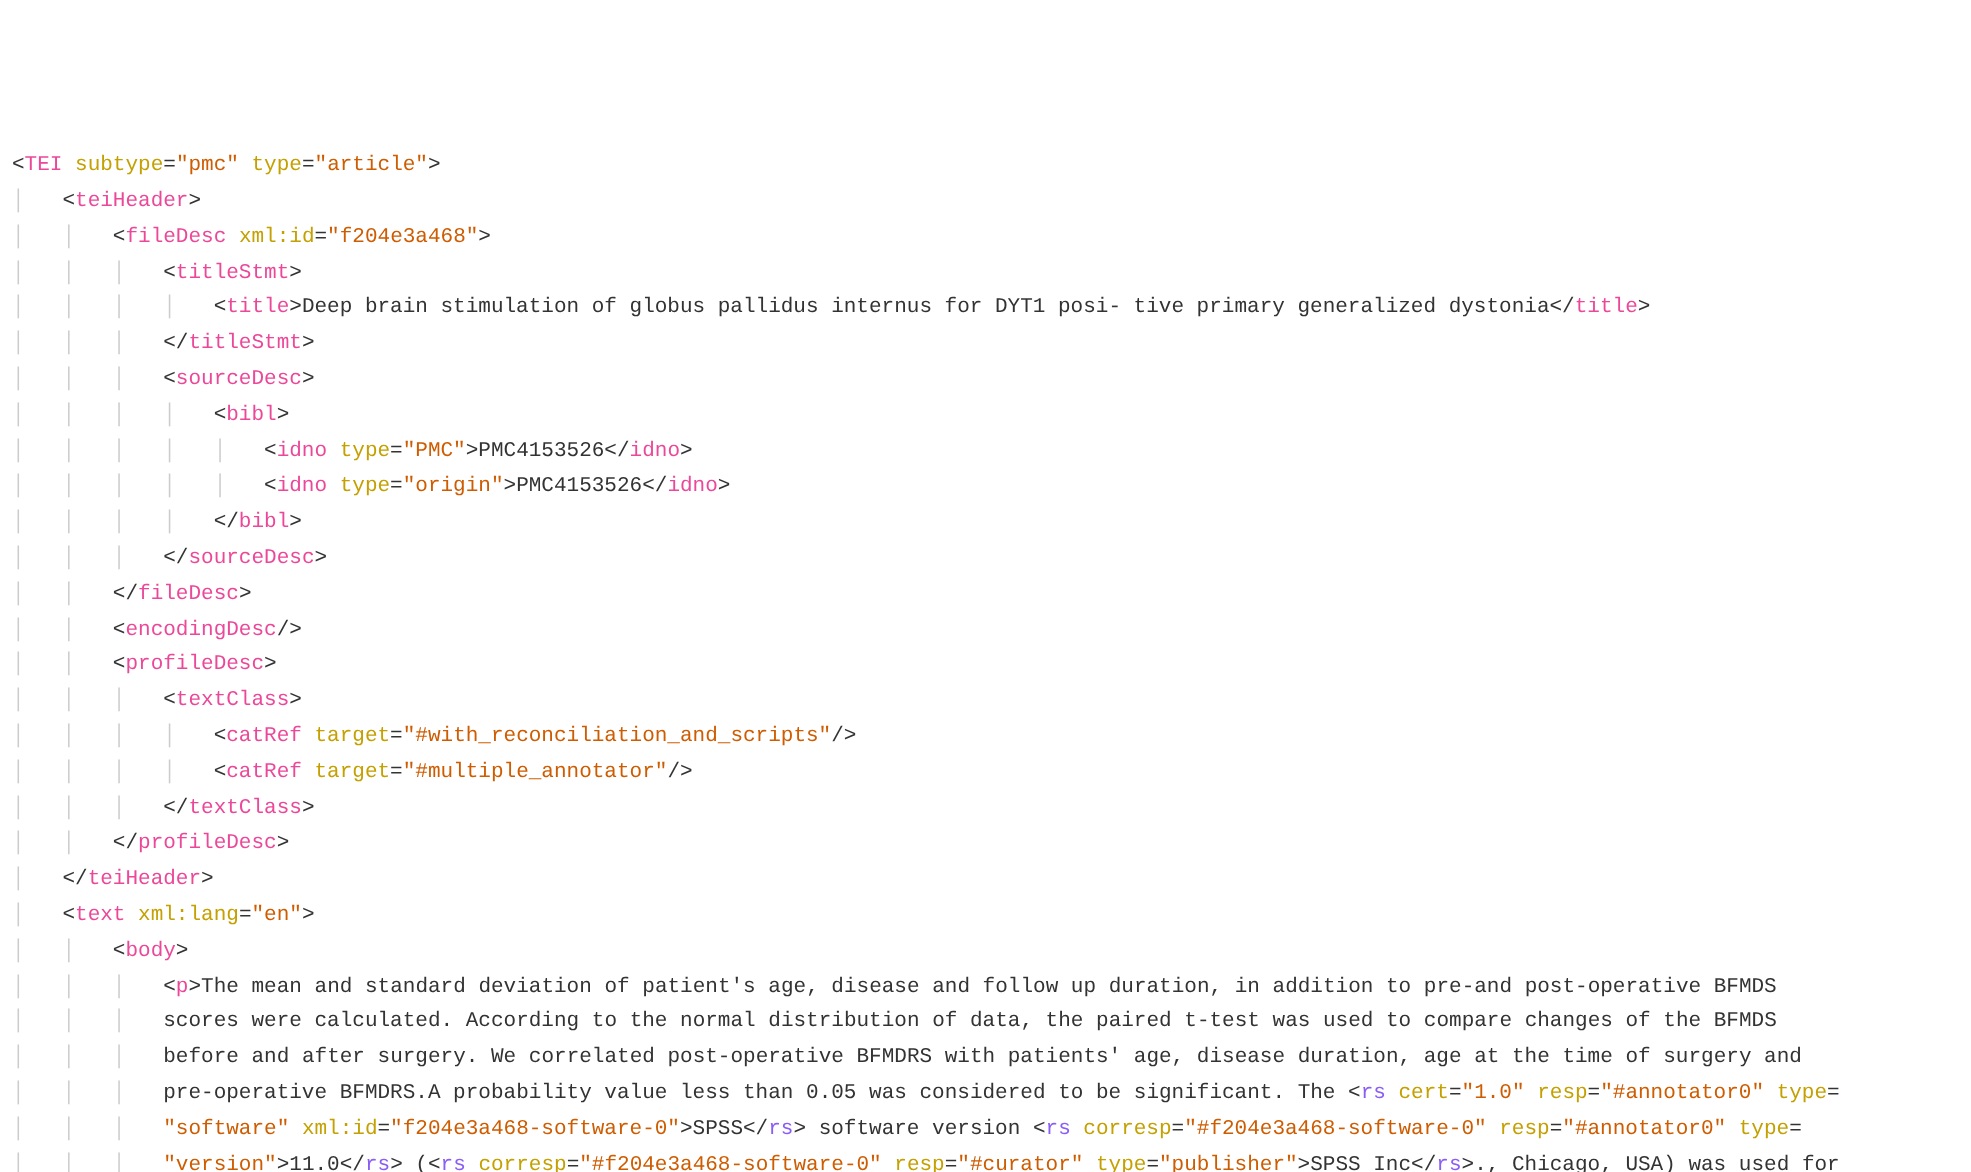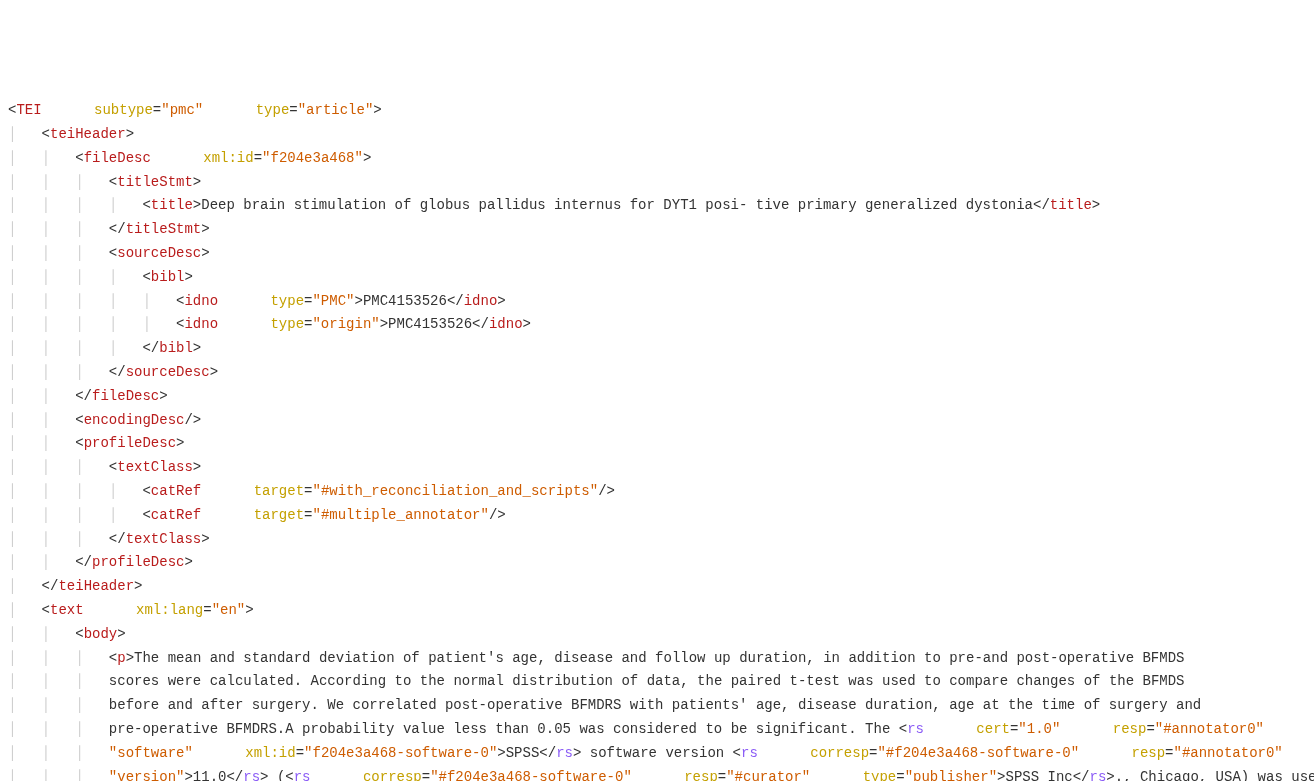--- a/index.html
+++ b/index.html
@@ -18,23 +18,23 @@
   .line {
     display: block;
     position: relative;
     padding-left: 0;
   }
   .guide {
     color: #cccccc;
     display: inline;
   }
   .punct { color: #333333; }
-  .tag-name { color: #b91c1c; }
+  .tag-name { color: #ec4899; }
   .tag-rs { color: #8b5cf6; }
-  .attr-name { color: #c4a000; margin-left: 44px; }
+  .attr-name { color: #c4a000; }
   .attr-value { color: #ce5c00; }
   .text-content { color: #333333; }
 </style>
 </head>
 <body>
 
 
 
 <div class="code-container" id="code-root"><span class="line"><span class="guide"></span><span class="punct">&lt;</span><span class="tag-name">TEI</span><span class="text-content"> </span><span class="attr-name">subtype</span><span class="punct">=</span><span class="attr-value">"pmc"</span><span class="text-content"> </span><span class="attr-name">type</span><span class="punct">=</span><span class="attr-value">"article"</span><span class="punct">&gt;</span></span><span class="line"><span class="guide">│   </span><span class="punct">&lt;</span><span class="tag-name">teiHeader</span><span class="punct">&gt;</span></span><span class="line"><span class="guide">│   │   </span><span class="punct">&lt;</span><span class="tag-name">fileDesc</span><span class="text-content"> </span><span class="attr-name">xml:id</span><span class="punct">=</span><span class="attr-value">"f204e3a468"</span><span class="punct">&gt;</span></span><span class="line"><span class="guide">│   │   │   </span><span class="punct">&lt;</span><span class="tag-name">titleStmt</span><span class="punct">&gt;</span></span><span class="line"><span class="guide">│   │   │   │   </span><span class="punct">&lt;</span><span class="tag-name">title</span><span class="punct">&gt;</span><span class="text-content">Deep brain stimulation of globus pallidus internus for DYT1 posi- tive primary generalized dystonia</span><span class="punct">&lt;/</span><span class="tag-name">title</span><span class="punct">&gt;</span></span><span class="line"><span class="guide">│   │   │   </span><span class="punct">&lt;/</span><span class="tag-name">titleStmt</span><span class="punct">&gt;</span></span><span class="line"><span class="guide">│   │   │   </span><span class="punct">&lt;</span><span class="tag-name">sourceDesc</span><span class="punct">&gt;</span></span><span class="line"><span class="guide">│   │   │   │   </span><span class="punct">&lt;</span><span class="tag-name">bibl</span><span class="punct">&gt;</span></span><span class="line"><span class="guide">│   │   │   │   │   </span><span class="punct">&lt;</span><span class="tag-name">idno</span><span class="text-content"> </span><span class="attr-name">type</span><span class="punct">=</span><span class="attr-value">"PMC"</span><span class="punct">&gt;</span><span class="text-content">PMC4153526</span><span class="punct">&lt;/</span><span class="tag-name">idno</span><span class="punct">&gt;</span></span><span class="line"><span class="guide">│   │   │   │   │   </span><span class="punct">&lt;</span><span class="tag-name">idno</span><span class="text-content"> </span><span class="attr-name">type</span><span class="punct">=</span><span class="attr-value">"origin"</span><span class="punct">&gt;</span><span class="text-content">PMC4153526</span><span class="punct">&lt;/</span><span class="tag-name">idno</span><span class="punct">&gt;</span></span><span class="line"><span class="guide">│   │   │   │   </span><span class="punct">&lt;/</span><span class="tag-name">bibl</span><span class="punct">&gt;</span></span><span class="line"><span class="guide">│   │   │   </span><span class="punct">&lt;/</span><span class="tag-name">sourceDesc</span><span class="punct">&gt;</span></span><span class="line"><span class="guide">│   │   </span><span class="punct">&lt;/</span><span class="tag-name">fileDesc</span><span class="punct">&gt;</span></span><span class="line"><span class="guide">│   │   </span><span class="punct">&lt;</span><span class="tag-name">encodingDesc</span><span class="punct">/&gt;</span></span><span class="line"><span class="guide">│   │   </span><span class="punct">&lt;</span><span class="tag-name">profileDesc</span><span class="punct">&gt;</span></span><span class="line"><span class="guide">│   │   │   </span><span class="punct">&lt;</span><span class="tag-name">textClass</span><span class="punct">&gt;</span></span><span class="line"><span class="guide">│   │   │   │   </span><span class="punct">&lt;</span><span class="tag-name">catRef</span><span class="text-content"> </span><span class="attr-name">target</span><span class="punct">=</span><span class="attr-value">"#with_reconciliation_and_scripts"</span><span class="punct">/&gt;</span></span><span class="line"><span class="guide">│   │   │   │   </span><span class="punct">&lt;</span><span class="tag-name">catRef</span><span class="text-content"> </span><span class="attr-name">target</span><span class="punct">=</span><span class="attr-value">"#multiple_annotator"</span><span class="punct">/&gt;</span></span><span class="line"><span class="guide">│   │   │   </span><span class="punct">&lt;/</span><span class="tag-name">textClass</span><span class="punct">&gt;</span></span><span class="line"><span class="guide">│   │   </span><span class="punct">&lt;/</span><span class="tag-name">profileDesc</span><span class="punct">&gt;</span></span><span class="line"><span class="guide">│   </span><span class="punct">&lt;/</span><span class="tag-name">teiHeader</span><span class="punct">&gt;</span></span><span class="line"><span class="guide">│   </span><span class="punct">&lt;</span><span class="tag-name">text</span><span class="text-content"> </span><span class="attr-name">xml:lang</span><span class="punct">=</span><span class="attr-value">"en"</span><span class="punct">&gt;</span></span><span class="line"><span class="guide">│   │   </span><span class="punct">&lt;</span><span class="tag-name">body</span><span class="punct">&gt;</span></span><span class="line"><span class="guide">│   │   │   </span><span class="punct">&lt;</span><span class="tag-name">p</span><span class="punct">&gt;</span><span class="text-content">The</span><span class="text-content"> </span><span class="text-content">mean</span><span class="text-content"> </span><span class="text-content">and</span><span class="text-content"> </span><span class="text-content">standard</span><span class="text-content"> </span><span class="text-content">deviation</span><span class="text-content"> </span><span class="text-content">of</span><span class="text-content"> </span><span class="text-content">patient's</span><span class="text-content"> </span><span class="text-content">age,</span><span class="text-content"> </span><span class="text-content">disease</span><span class="text-content"> </span><span class="text-content">and</span><span class="text-content"> </span><span class="text-content">follow</span><span class="text-content"> </span><span class="text-content">up</span><span class="text-content"> </span><span class="text-content">duration,</span><span class="text-content"> </span><span class="text-content">in</span><span class="text-content"> </span><span class="text-content">addition</span><span class="text-content"> </span><span class="text-content">to</span><span class="text-content"> </span><span class="text-content">pre-and</span><span class="text-content"> </span><span class="text-content">post-operative</span><span class="text-content"> </span><span class="text-content">BFMDS</span><span class="text-content"> </span></span><span class="line"><span class="guide">│   │   │   </span><span class="text-content">scores</span><span class="text-content"> </span><span class="text-content">were</span><span class="text-content"> </span><span class="text-content">calculated.</span><span class="text-content"> </span><span class="text-content">According</span><span class="text-content"> </span><span class="text-content">to</span><span class="text-content"> </span><span class="text-content">the</span><span class="text-content"> </span><span class="text-content">normal</span><span class="text-content"> </span><span class="text-content">distribution</span><span class="text-content"> </span><span class="text-content">of</span><span class="text-content"> </span><span class="text-content">data,</span><span class="text-content"> </span><span class="text-content">the</span><span class="text-content"> </span><span class="text-content">paired</span><span class="text-content"> </span><span class="text-content">t-test</span><span class="text-content"> </span><span class="text-content">was</span><span class="text-content"> </span><span class="text-content">used</span><span class="text-content"> </span><span class="text-content">to</span><span class="text-content"> </span><span class="text-content">compare</span><span class="text-content"> </span><span class="text-content">changes</span><span class="text-content"> </span><span class="text-content">of</span><span class="text-content"> </span><span class="text-content">the</span><span class="text-content"> </span><span class="text-content">BFMDS</span><span class="text-content"> </span></span><span class="line"><span class="guide">│   │   │   </span><span class="text-content">before</span><span class="text-content"> </span><span class="text-content">and</span><span class="text-content"> </span><span class="text-content">after</span><span class="text-content"> </span><span class="text-content">surgery.</span><span class="text-content"> </span><span class="text-content">We</span><span class="text-content"> </span><span class="text-content">correlated</span><span class="text-content"> </span><span class="text-content">post-operative</span><span class="text-content"> </span><span class="text-content">BFMDRS</span><span class="text-content"> </span><span class="text-content">with</span><span class="text-content"> </span><span class="text-content">patients'</span><span class="text-content"> </span><span class="text-content">age,</span><span class="text-content"> </span><span class="text-content">disease</span><span class="text-content"> </span><span class="text-content">duration,</span><span class="text-content"> </span><span class="text-content">age</span><span class="text-content"> </span><span class="text-content">at</span><span class="text-content"> </span><span class="text-content">the</span><span class="text-content"> </span><span class="text-content">time</span><span class="text-content"> </span><span class="text-content">of</span><span class="text-content"> </span><span class="text-content">surgery</span><span class="text-content"> </span><span class="text-content">and</span><span class="text-content"> </span></span><span class="line"><span class="guide">│   │   │   </span><span class="text-content">pre-operative</span><span class="text-content"> </span><span class="text-content">BFMDRS.A</span><span class="text-content"> </span><span class="text-content">probability</span><span class="text-content"> </span><span class="text-content">value</span><span class="text-content"> </span><span class="text-content">less</span><span class="text-content"> </span><span class="text-content">than</span><span class="text-content"> </span><span class="text-content">0.05</span><span class="text-content"> </span><span class="text-content">was</span><span class="text-content"> </span><span class="text-content">considered</span><span class="text-content"> </span><span class="text-content">to</span><span class="text-content"> </span><span class="text-content">be</span><span class="text-content"> </span><span class="text-content">significant.</span><span class="text-content"> </span><span class="text-content">The</span><span class="text-content"> </span><span class="punct">&lt;</span><span class="tag-rs">rs</span><span class="text-content"> </span><span class="attr-name">cert</span><span class="punct">=</span><span class="attr-value">"1.0"</span><span class="text-content"> </span><span class="attr-name">resp</span><span class="punct">=</span><span class="attr-value">"#annotator0"</span><span class="text-content"> </span><span class="attr-name">type</span><span class="punct">=</span></span><span class="line"><span class="guide">│   │   │   </span><span class="attr-value">"software"</span><span class="text-content"> </span><span class="attr-name">xml:id</span><span class="punct">=</span><span class="attr-value">"f204e3a468-software-0"</span><span class="punct">&gt;</span><span class="text-content">SPSS</span><span class="punct">&lt;/</span><span class="tag-rs">rs</span><span class="punct">&gt;</span><span class="text-content"> </span><span class="text-content">software</span><span class="text-content"> </span><span class="text-content">version</span><span class="text-content"> </span><span class="punct">&lt;</span><span class="tag-rs">rs</span><span class="text-content"> </span><span class="attr-name">corresp</span><span class="punct">=</span><span class="attr-value">"#f204e3a468-software-0"</span><span class="text-content"> </span><span class="attr-name">resp</span><span class="punct">=</span><span class="attr-value">"#annotator0"</span><span class="text-content"> </span><span class="attr-name">type</span><span class="punct">=</span></span><span class="line"><span class="guide">│   │   │   </span><span class="attr-value">"version"</span><span class="punct">&gt;</span><span class="text-content">11.0</span><span class="punct">&lt;/</span><span class="tag-rs">rs</span><span class="punct">&gt;</span><span class="text-content"> </span><span class="text-content">(</span><span class="punct">&lt;</span><span class="tag-rs">rs</span><span class="text-content"> </span><span class="attr-name">corresp</span><span class="punct">=</span><span class="attr-value">"#f204e3a468-software-0"</span><span class="text-content"> </span><span class="attr-name">resp</span><span class="punct">=</span><span class="attr-value">"#curator"</span><span class="text-content"> </span><span class="attr-name">type</span><span class="punct">=</span><span class="attr-value">"publisher"</span><span class="punct">&gt;</span><span class="text-content">SPSS</span><span class="text-content"> </span><span class="text-content">Inc</span><span class="punct">&lt;/</span><span class="tag-rs">rs</span><span class="punct">&gt;</span><span class="text-content">.,</span><span class="text-content"> </span><span class="text-content">Chicago,</span><span class="text-content"> </span><span class="text-content">USA)</span><span class="text-content"> </span><span class="text-content">was</span><span class="text-content"> </span><span class="text-content">used</span><span class="text-content"> </span><span class="text-content">for</span><span class="text-content"> </span></span></div>
 

